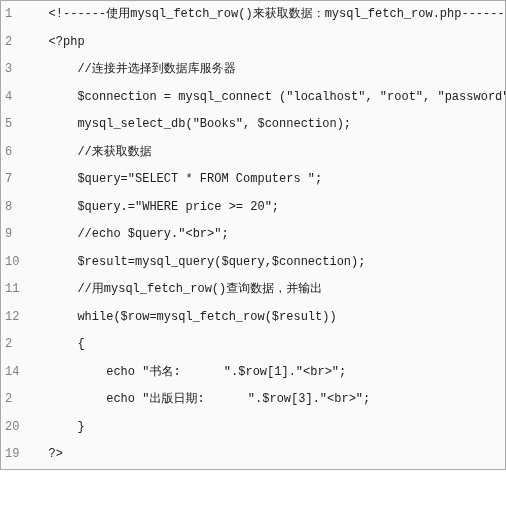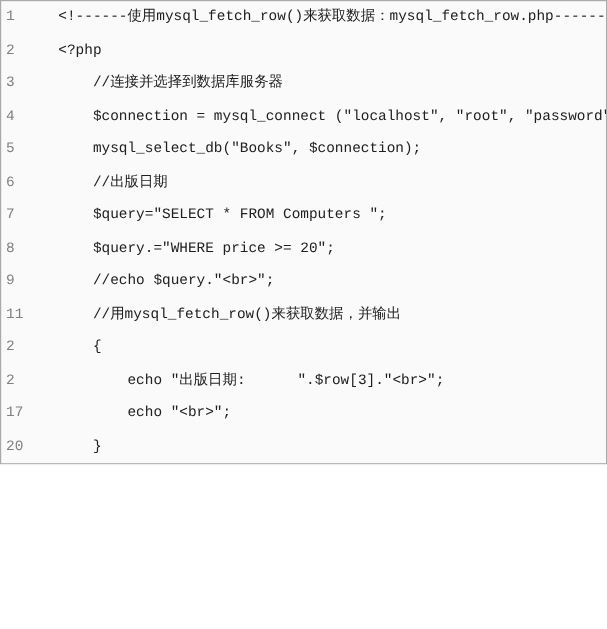--- a/index.html
+++ b/index.html
@@ -40,22 +40,25 @@
 </style>
 </head>
 <body>
 
 <div class="editor-wrap" id="editor-root">
     <div class="line"><div class="gutter">1</div><div class="code">   &lt;!------使用mysql_fetch_row()来获取数据：mysql_fetch_row.php------&gt;</div></div>
     <div class="line"><div class="gutter">2</div><div class="code">   &lt;?php</div></div>
     <div class="line"><div class="gutter">3</div><div class="code">       //连接并选择到数据库服务器</div></div>
     <div class="line"><div class="gutter">4</div><div class="code">       $connection = mysql_connect ("localhost", "root", "password")</div></div>
     <div class="line"><div class="gutter">5</div><div class="code">       mysql_select_db("Books", $connection);</div></div>
-    <div class="line"><div class="gutter">6</div><div class="code">       //出版日期</div></div>
+    <div class="line"><div class="gutter">6</div><div class="code">       //来获取数据</div></div>
     <div class="line"><div class="gutter">7</div><div class="code">       $query="SELECT * FROM Computers ";</div></div>
     <div class="line"><div class="gutter">8</div><div class="code">       $query.="WHERE price &gt;= 20";</div></div>
     <div class="line"><div class="gutter">9</div><div class="code">       //echo $query."&lt;br&gt;";</div></div>
-    <div class="line"><div class="gutter">11</div><div class="code">       //用mysql_fetch_row()来获取数据，并输出</div></div>
+    <div class="line"><div class="gutter">10</div><div class="code">       $result=mysql_query($query,$connection);</div></div>
+    <div class="line"><div class="gutter">11</div><div class="code">       //用mysql_fetch_row()查询数据，并输出</div></div>
+    <div class="line"><div class="gutter">12</div><div class="code">       while($row=mysql_fetch_row($result))</div></div>
     <div class="line"><div class="gutter">2</div><div class="code">       {</div></div>
+    <div class="line"><div class="gutter">14</div><div class="code">           echo "书名:      ".$row[1]."&lt;br&gt;";</div></div>
     <div class="line"><div class="gutter">2</div><div class="code">           echo "出版日期:      ".$row[3]."&lt;br&gt;";</div></div>
-    <div class="line"><div class="gutter">17</div><div class="code">           echo "&lt;br&gt;";</div></div>
     <div class="line"><div class="gutter">20</div><div class="code">       }</div></div>
+    <div class="line"><div class="gutter">19</div><div class="code">   ?&gt;</div></div>
   </div>
 
 </body></html>

